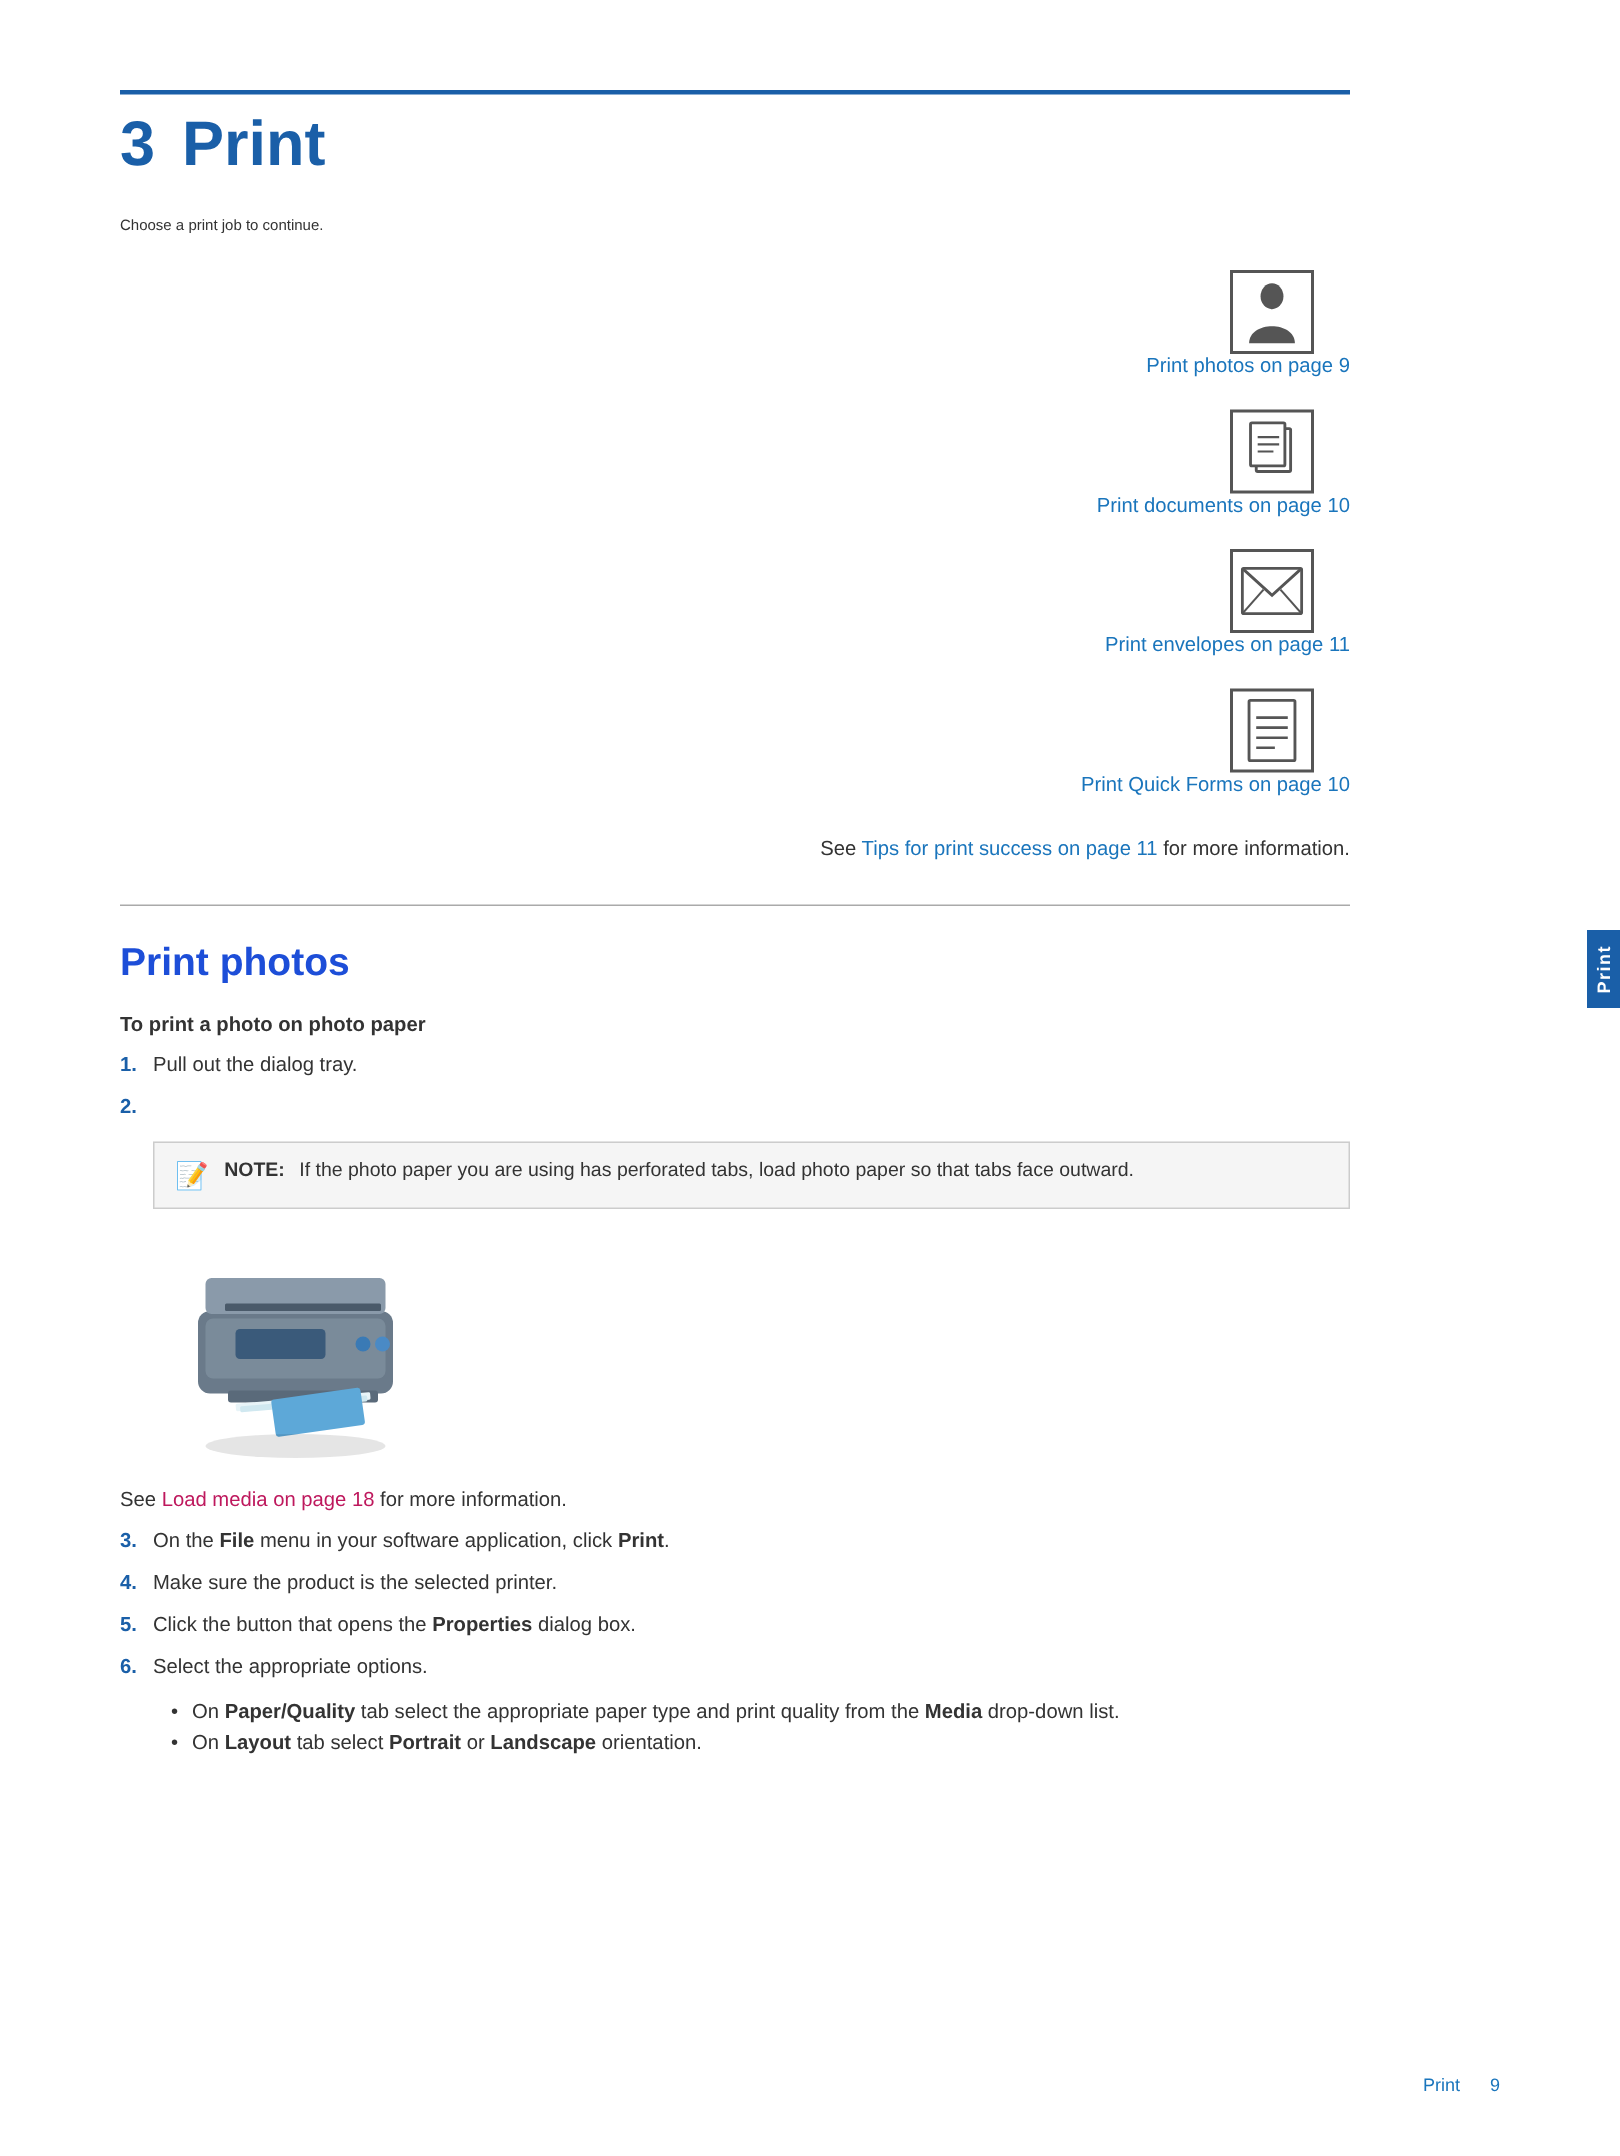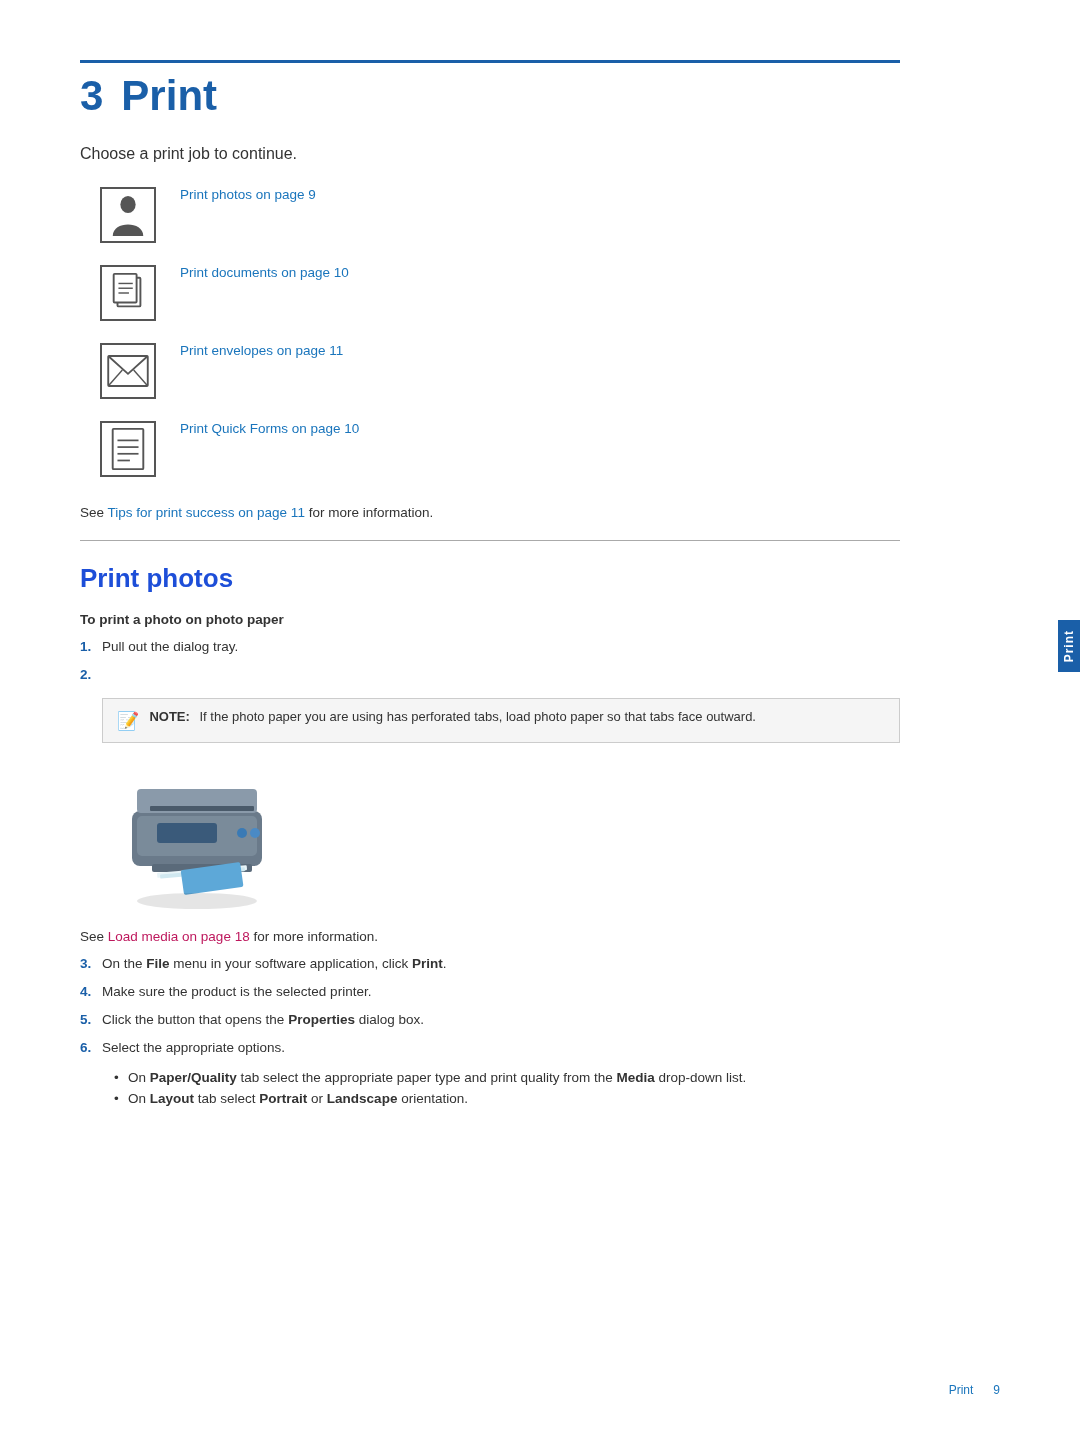--- a/index.html
+++ b/index.html
@@ -31,55 +31,57 @@
       margin-right: 18px;
       line-height: 1;
     }
     .chapter-title {
       font-size: 42px;
       font-weight: bold;
       color: #1a5fa8;
       line-height: 1;
     }
     .intro-text {
-      font-size: 16px;
+      font-size: 10px;
       color: #333;
       margin-bottom: 24px;
     }
     
     .menu-list {
       margin-left: 20px;
       margin-bottom: 28px;
     }
     .menu-item {
       display: flex;
-      align-items: flex-start;
+      align-items: flex-end;
       margin-bottom: 22px;
+      flex-direction: column;
     }
     .menu-icon {
       width: 56px;
       height: 56px;
       border: 2px solid #555;
       display: flex;
       align-items: center;
       justify-content: center;
       margin-right: 24px;
       flex-shrink: 0;
       background: #fff;
     }
     .menu-link {
       color: #1a75bc;
       font-size: 13.5px;
       text-decoration: none;
     }
     
     .see-tips {
       font-size: 13.5px;
-      margin-bottom: 20px;
+      margin-bottom: 30px;
       color: #333;
+      text-align: right;
     }
     .see-tips a { color: #1a75bc; text-decoration: none; }
     
     .section-divider {
       border: none;
       border-top: 1px solid #aaa;
       margin-bottom: 22px;
     }
     
     .section-heading {

